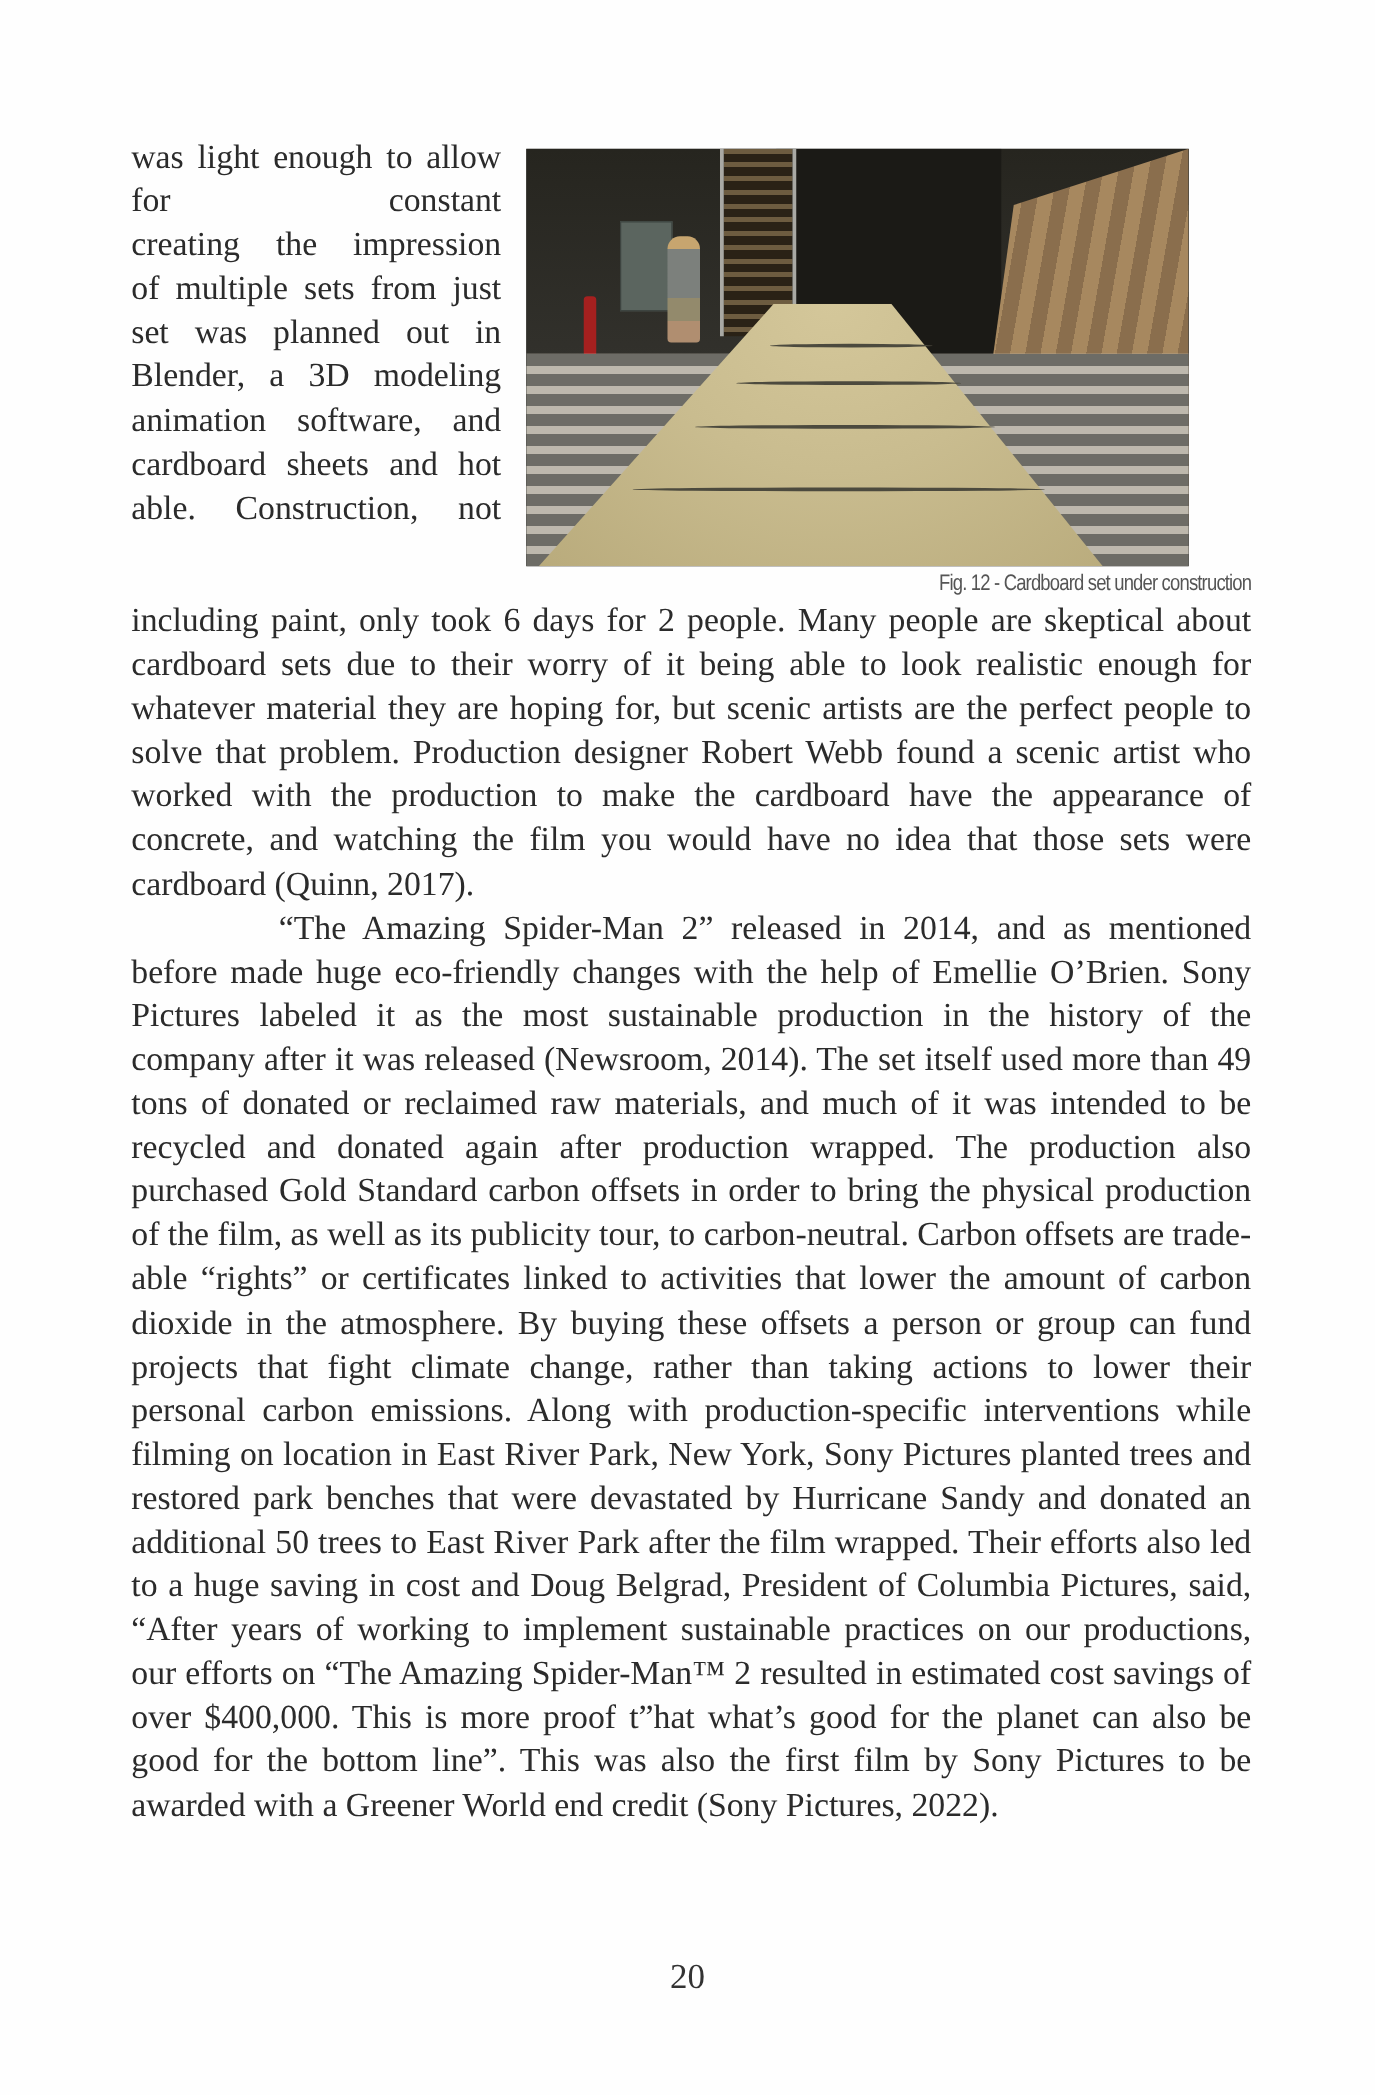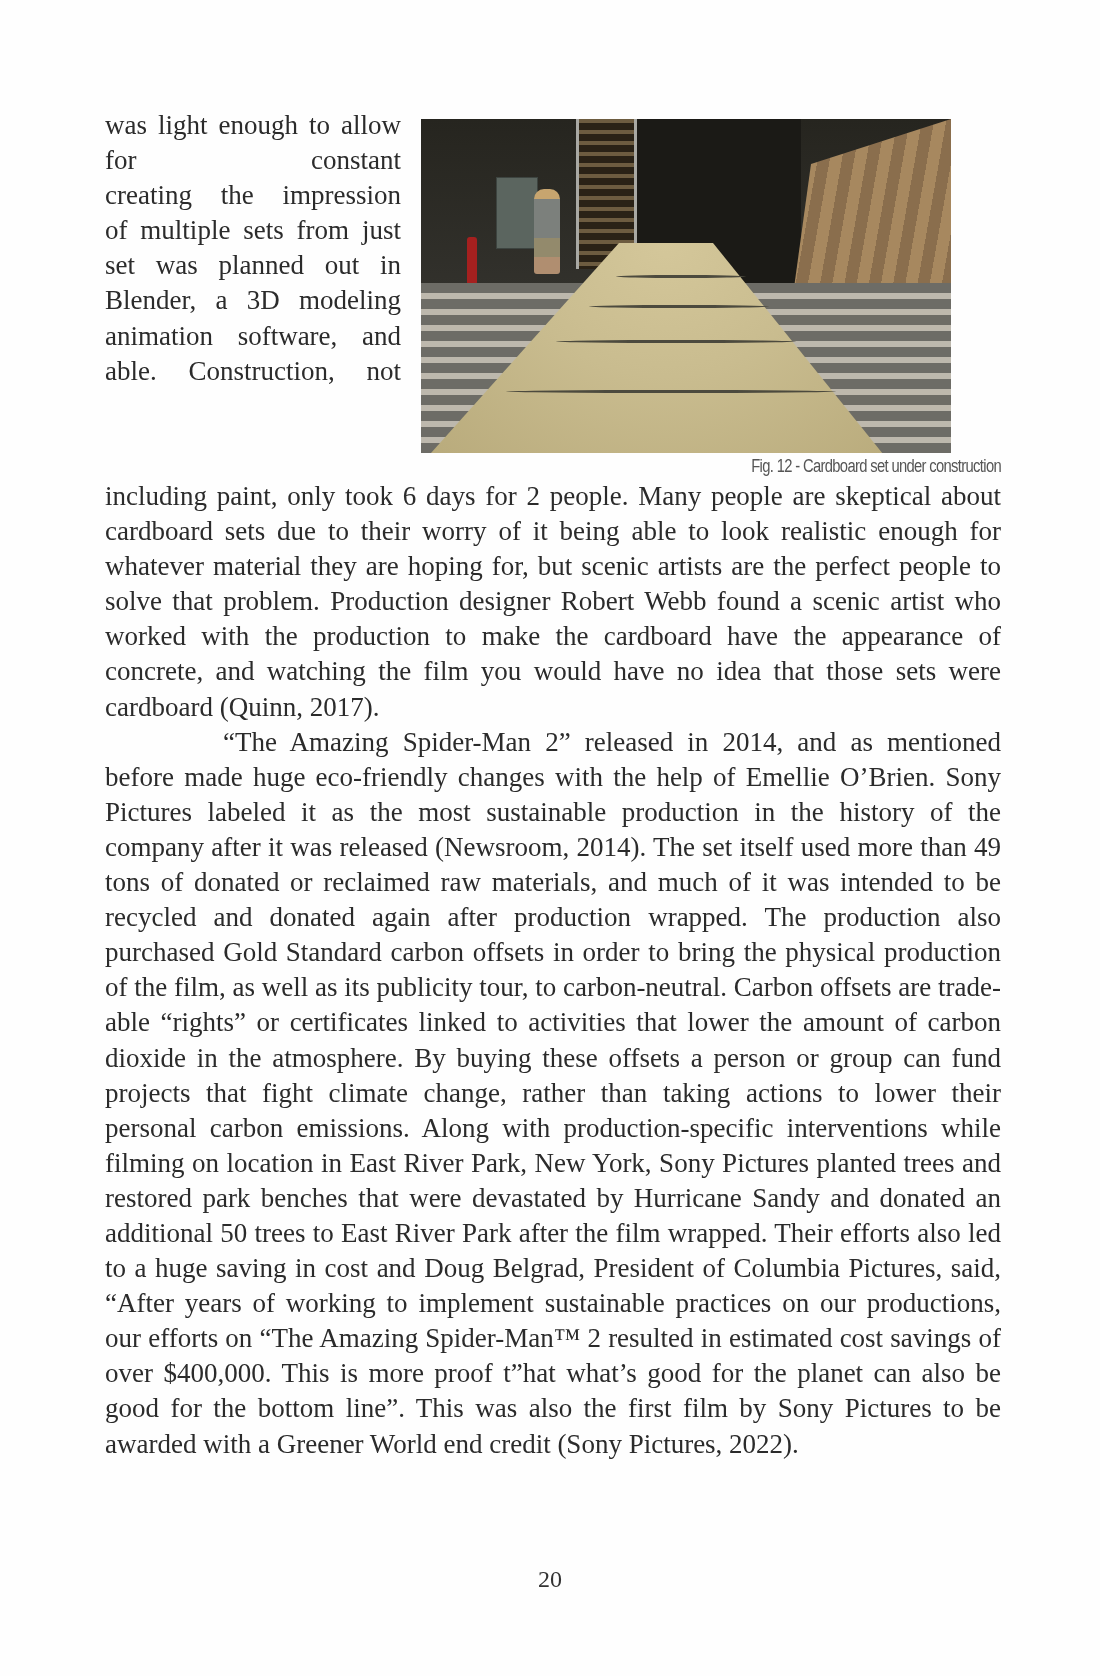--- a/index.html
+++ b/index.html
@@ -22,21 +22,21 @@
     font-size: 18px; color: #555555; letter-spacing: -0.8px; transform: scaleX(0.82);
     transform-origin: right center; margin-top: 2px; line-height: 22px; white-space: nowrap;
   }
   .line-beside { text-align: justify; text-align-last: justify; height: 35.1px; overflow: hidden; white-space: nowrap; font-family: Liberation Serif, serif; }
   .lb-inner { display: block; text-align: justify; text-align-last: justify; white-space: normal; }
   .para { text-align: justify; margin: 0; clear: both; }
   .para.p1 { clear: both; }
   .para.indent { text-indent: 118px; }
   .page-number {
     position: absolute; left: 0; width: 1100px; top: 1566px; text-align: center;
-    font-family: "Liberation Serif", "DejaVu Serif", serif; font-size: 24px; color: #333;
+    font-family: "Liberation Serif", "DejaVu Serif", serif; font-size: 28px; color: #333;
   }
   
   .wall { position: absolute; left: 0; top: 0; width: 100%; height: 100%; background: linear-gradient(180deg, #26251f 0%, #33322d 55%, #3d3d38 100%); }
   .back-wall { position: absolute; left: 200px; top: 0; width: 180px; height: 240px; background: #1b1a16; }
   .stairs { position: absolute; left: 155px; top: 0; width: 55px; height: 150px;
     background: repeating-linear-gradient(180deg, #6d5c40 0 4px, #2a2216 4px 11px); border-left: 3px solid #a9a9a4; border-right: 3px solid #a9a9a4; }
   .panel { position: absolute; left: 75px; top: 58px; width: 40px; height: 70px; background: #5b655f; border: 1px solid #3d4440; }
   .person { position: absolute; left: 113px; top: 70px; width: 26px; height: 85px;
     background: linear-gradient(180deg, #c7a56f 0 12%, #7c807c 12% 58%, #938a6c 58% 80%, #b08e70 80%); border-radius: 10px 10px 3px 3px; }
   .extinguisher { position: absolute; left: 46px; top: 118px; width: 10px; height: 48px; background: #a5201f; border-radius: 3px; }
@@ -89,20 +89,23 @@
     <div class="line-beside">
         <span class="lb-inner">set was planned out in</span>
       </div>
     <div class="line-beside">
         <span class="lb-inner">Blender, a 3D modeling and</span>
       </div>
     <div class="line-beside">
         <span class="lb-inner">animation software, and</span>
       </div>
     <div class="line-beside">
+        <span class="lb-inner">cardboard sheets and hot</span>
+      </div>
+    <div class="line-beside">
         <span class="lb-inner">able. Construction, not</span>
       </div>
 
     <p class="para p1">including paint, only took 6 days for 2 people. Many people are skeptical about cardboard sets due to their worry of it being able to look realistic enough for whatever material they are hoping for, but scenic artists are the perfect people to solve that problem. Production designer Robert Webb found a scenic artist who worked with the production to make the cardboard have the appearance of concrete, and watching the film you would have no idea that those sets were cardboard (Quinn, 2017).</p>
     <p class="para indent">“The Amazing Spider-Man 2” released in 2014, and as mentioned before made huge eco-friendly changes with the help of Emellie O’Brien. Sony Pictures labeled it as the most sustainable production in the history of the company after it was released (Newsroom, 2014).  The set itself used more than 49 tons of donated or reclaimed raw materials, and much of it was intended to be recycled and donated again after production wrapped. The production also purchased Gold Standard carbon offsets in order to bring the physical production of the film, as well as its publicity tour, to carbon-neutral. Carbon offsets are trade-able “rights” or certificates linked to activities that lower the amount of carbon dioxide in the atmosphere. By buying these offsets a person or group can fund projects that fight climate change, rather than taking actions to lower their personal carbon emissions. Along with production-specific interventions while filming on location in East River Park, New York, Sony Pictures planted trees and restored park benches that were devastated by Hurricane Sandy and donated an additional 50 trees to East River Park after the film wrapped. Their efforts also led to a huge saving in cost and Doug Belgrad, President of Columbia Pictures, said, “After years of working to implement sustainable practices on our productions, our efforts on “The Amazing Spider-Man™ 2 resulted in estimated cost savings of over $400,000. This is more proof t”hat what’s good for the planet can also be good for the bottom line”. This was also the first film by Sony Pictures to be awarded with a Greener World end credit (Sony Pictures, 2022).</p>
   </div>
 
   <div class="page-number">20</div>
 </div>
 

